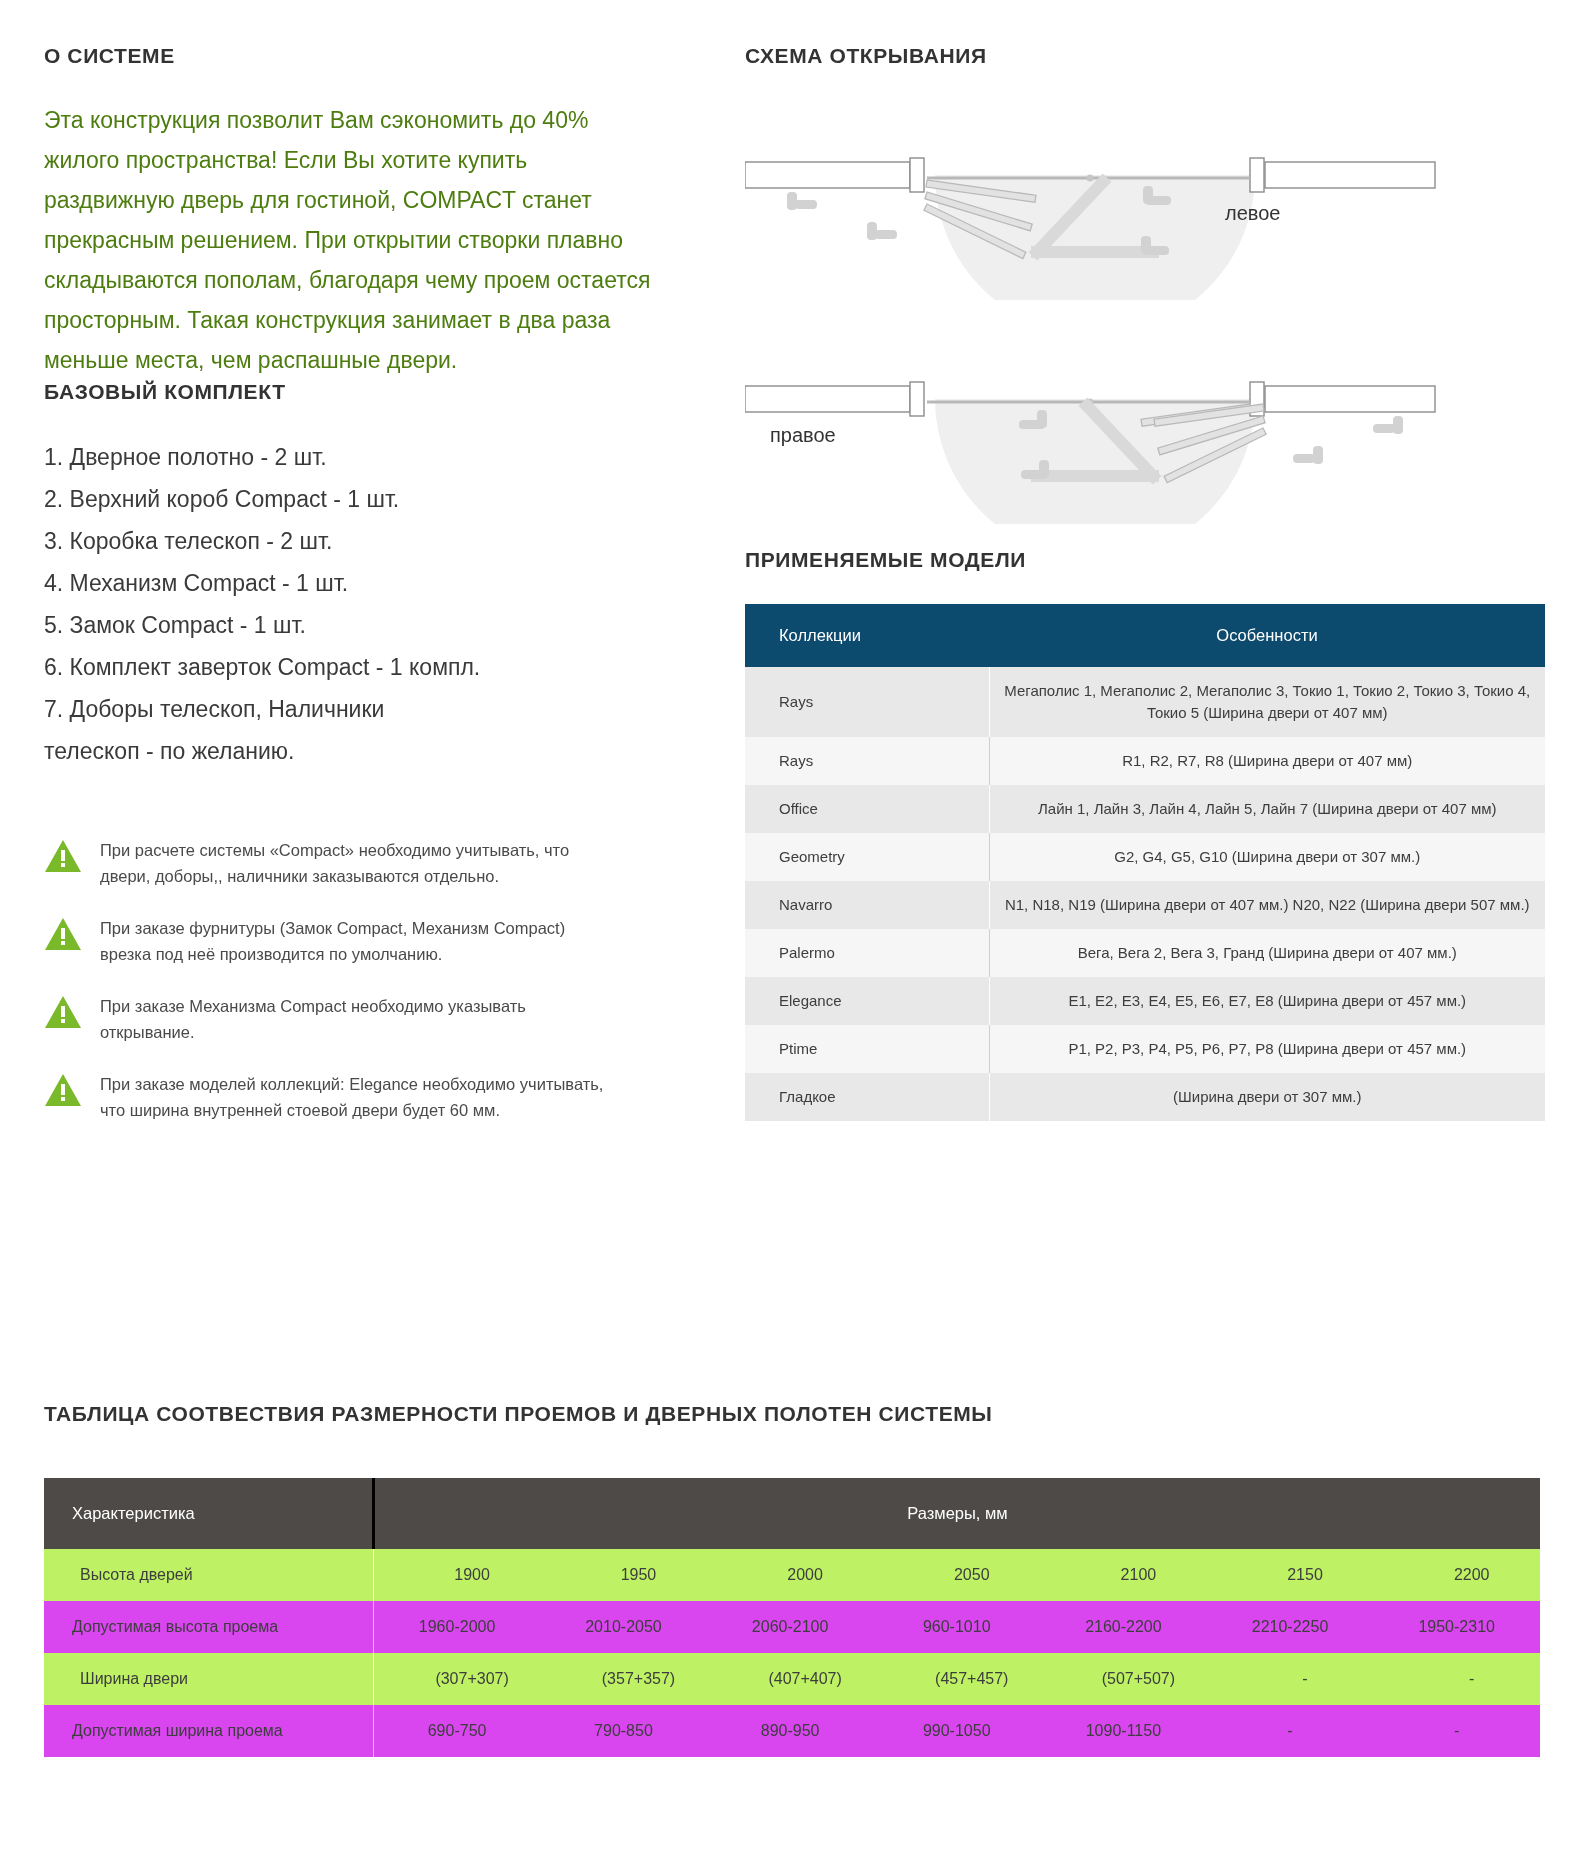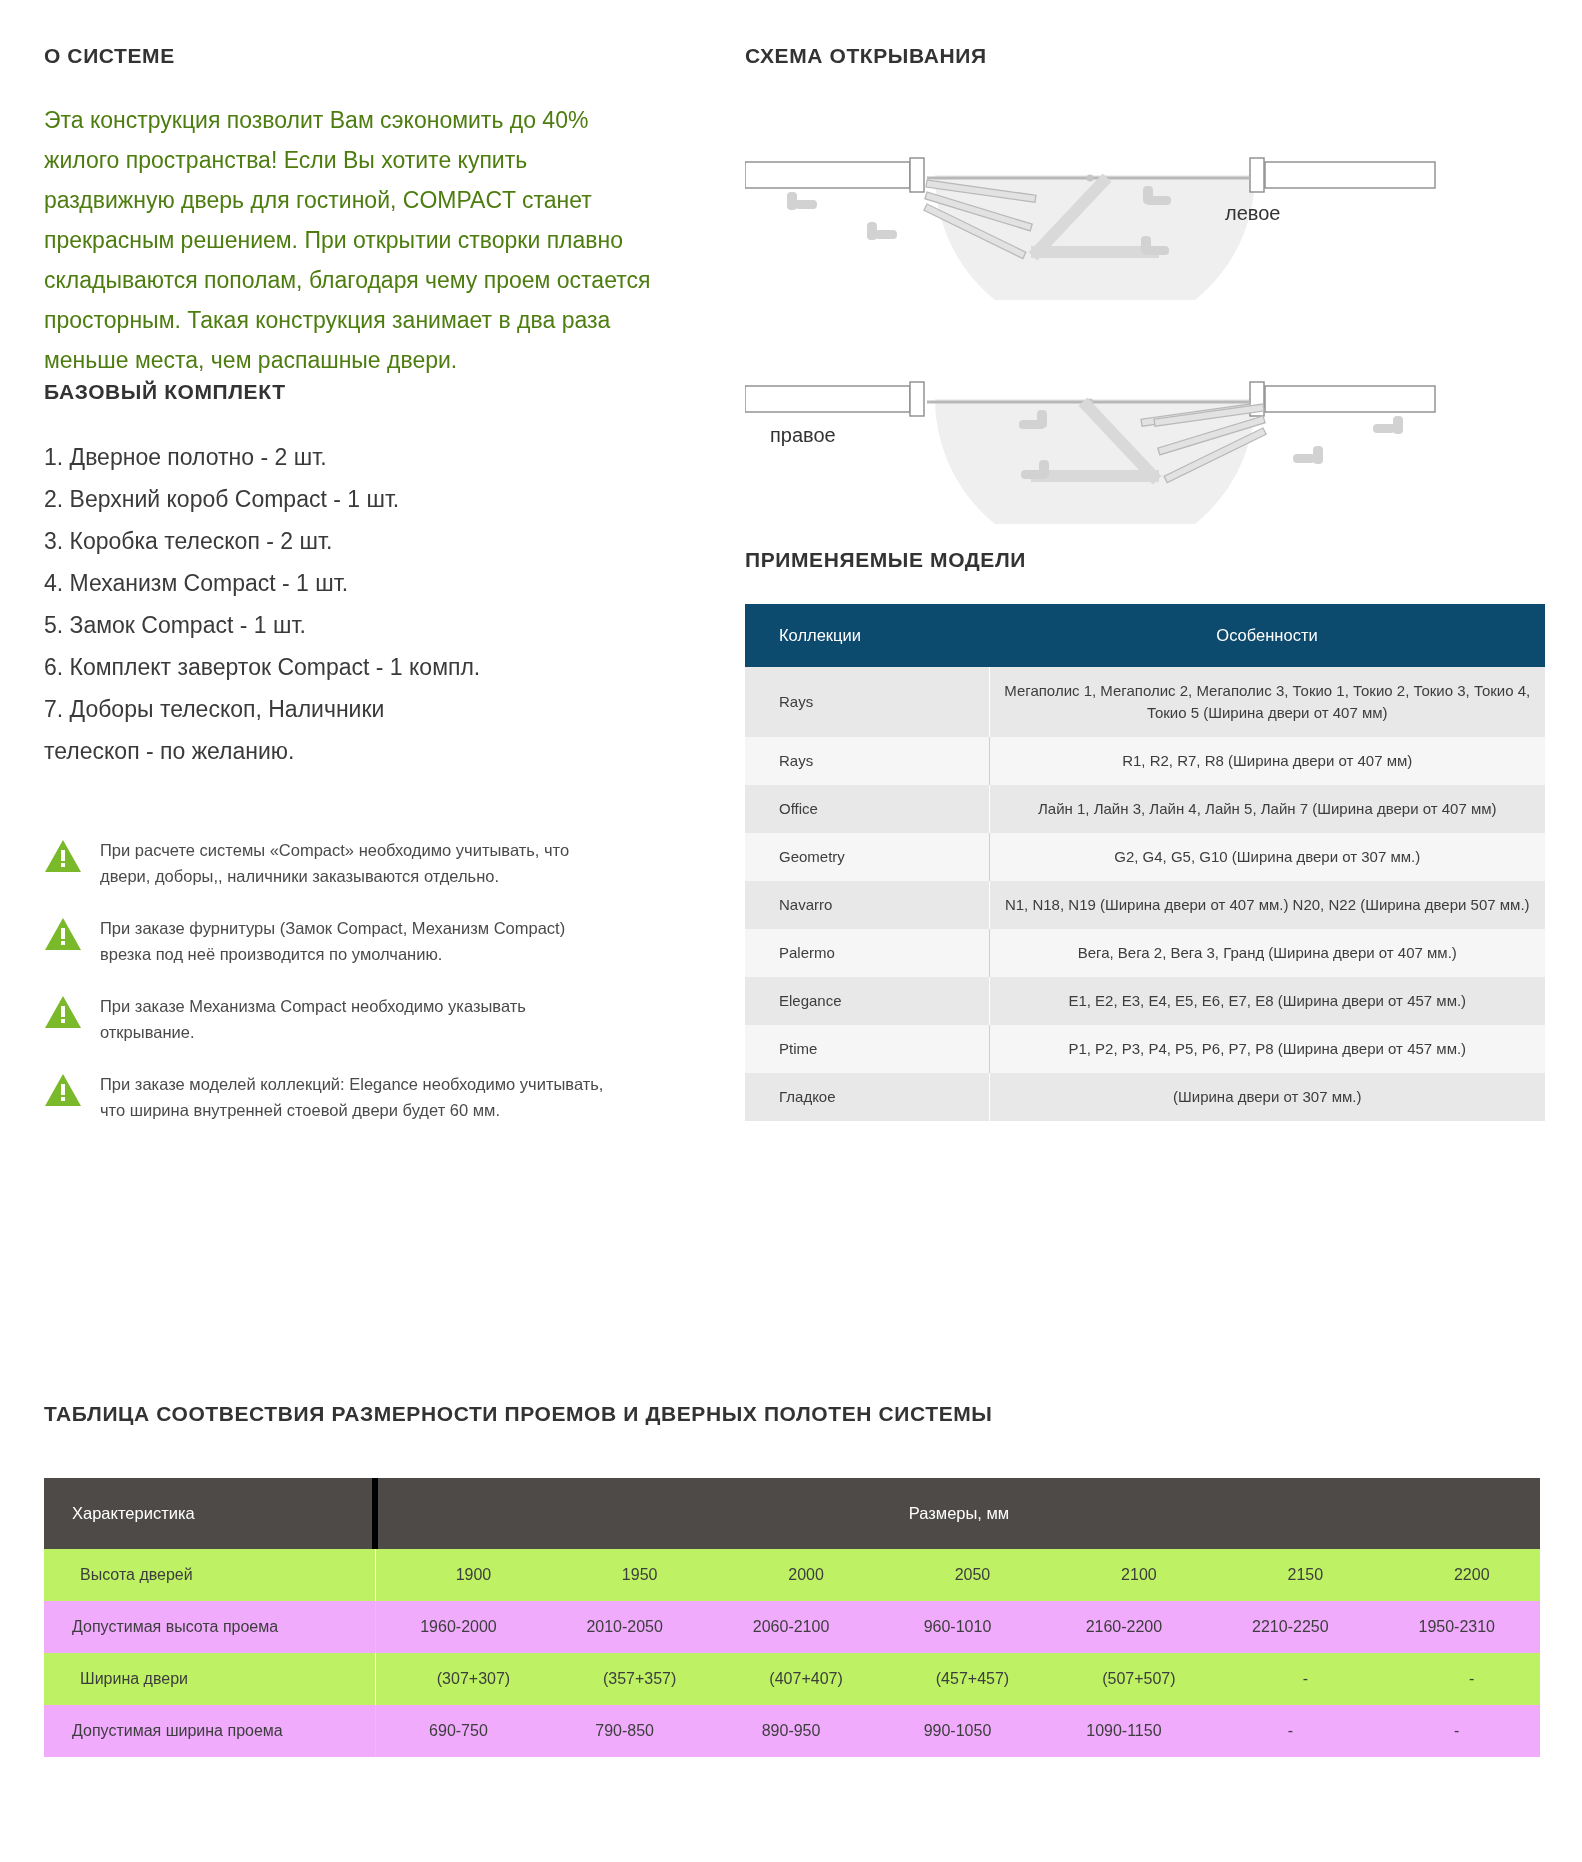--- a/index.html
+++ b/index.html
@@ -158,38 +158,38 @@
     color: #fff;
     font-weight: normal;
     font-size: 16.5px;
     padding: 26px 10px;
     text-align: center;
   }
   table.dims th.first {
     text-align: left;
     padding-left: 28px;
     width: 290px;
-    border-right: 6px solid #000000;
+    border-right: 3px solid #000000;
   }
   table.dims td {
     font-size: 16px;
     color: #3d3d3d;
     padding: 17px 6px;
     text-align: center;
   }
   table.dims td.first {
     text-align: left;
     padding-left: 28px;
   }
   table.dims tr.odd td {
     background: #bef264;
     padding-left: 36px;
   }
   table.dims tr.even td {
-    background: #f0abfc;
+    background: #d946ef;
   }
   table.dims td.first {
     border-right: 1px solid #ffffff;
   }
   table.dims tr.even td.first {
     border-right: 1px solid #cfcfcf;
   }
 </style>
 </head>
 <body>

